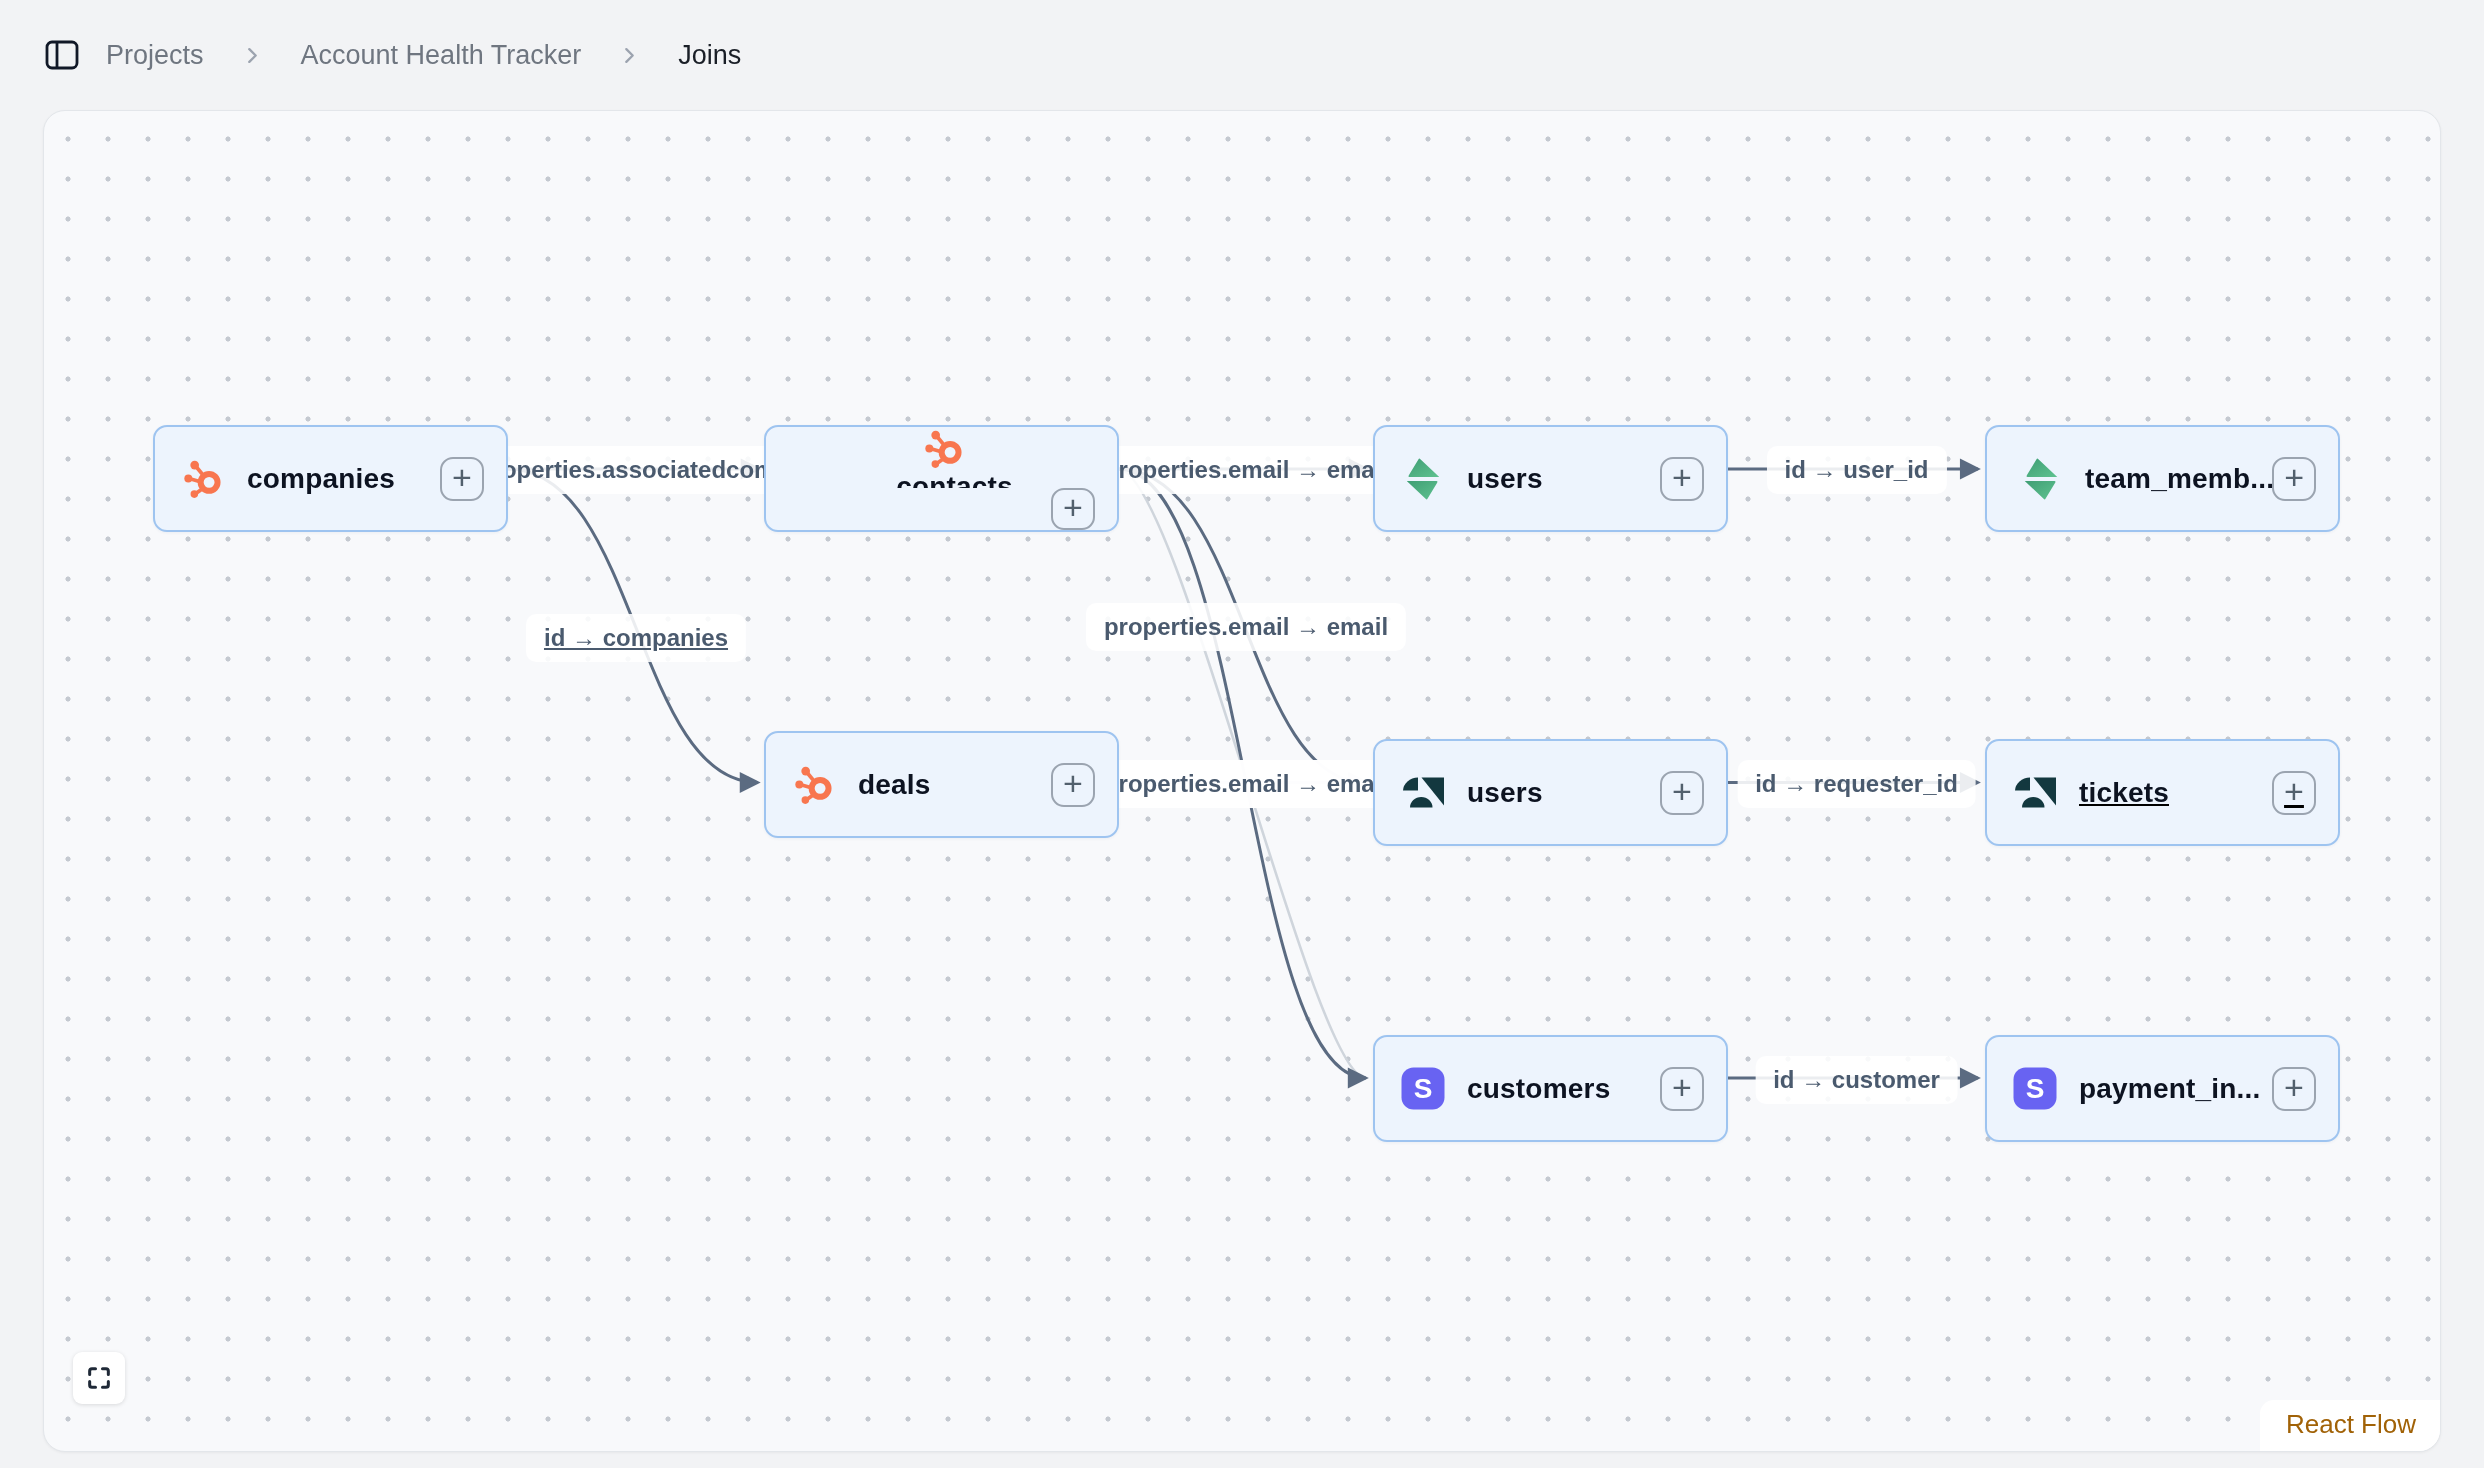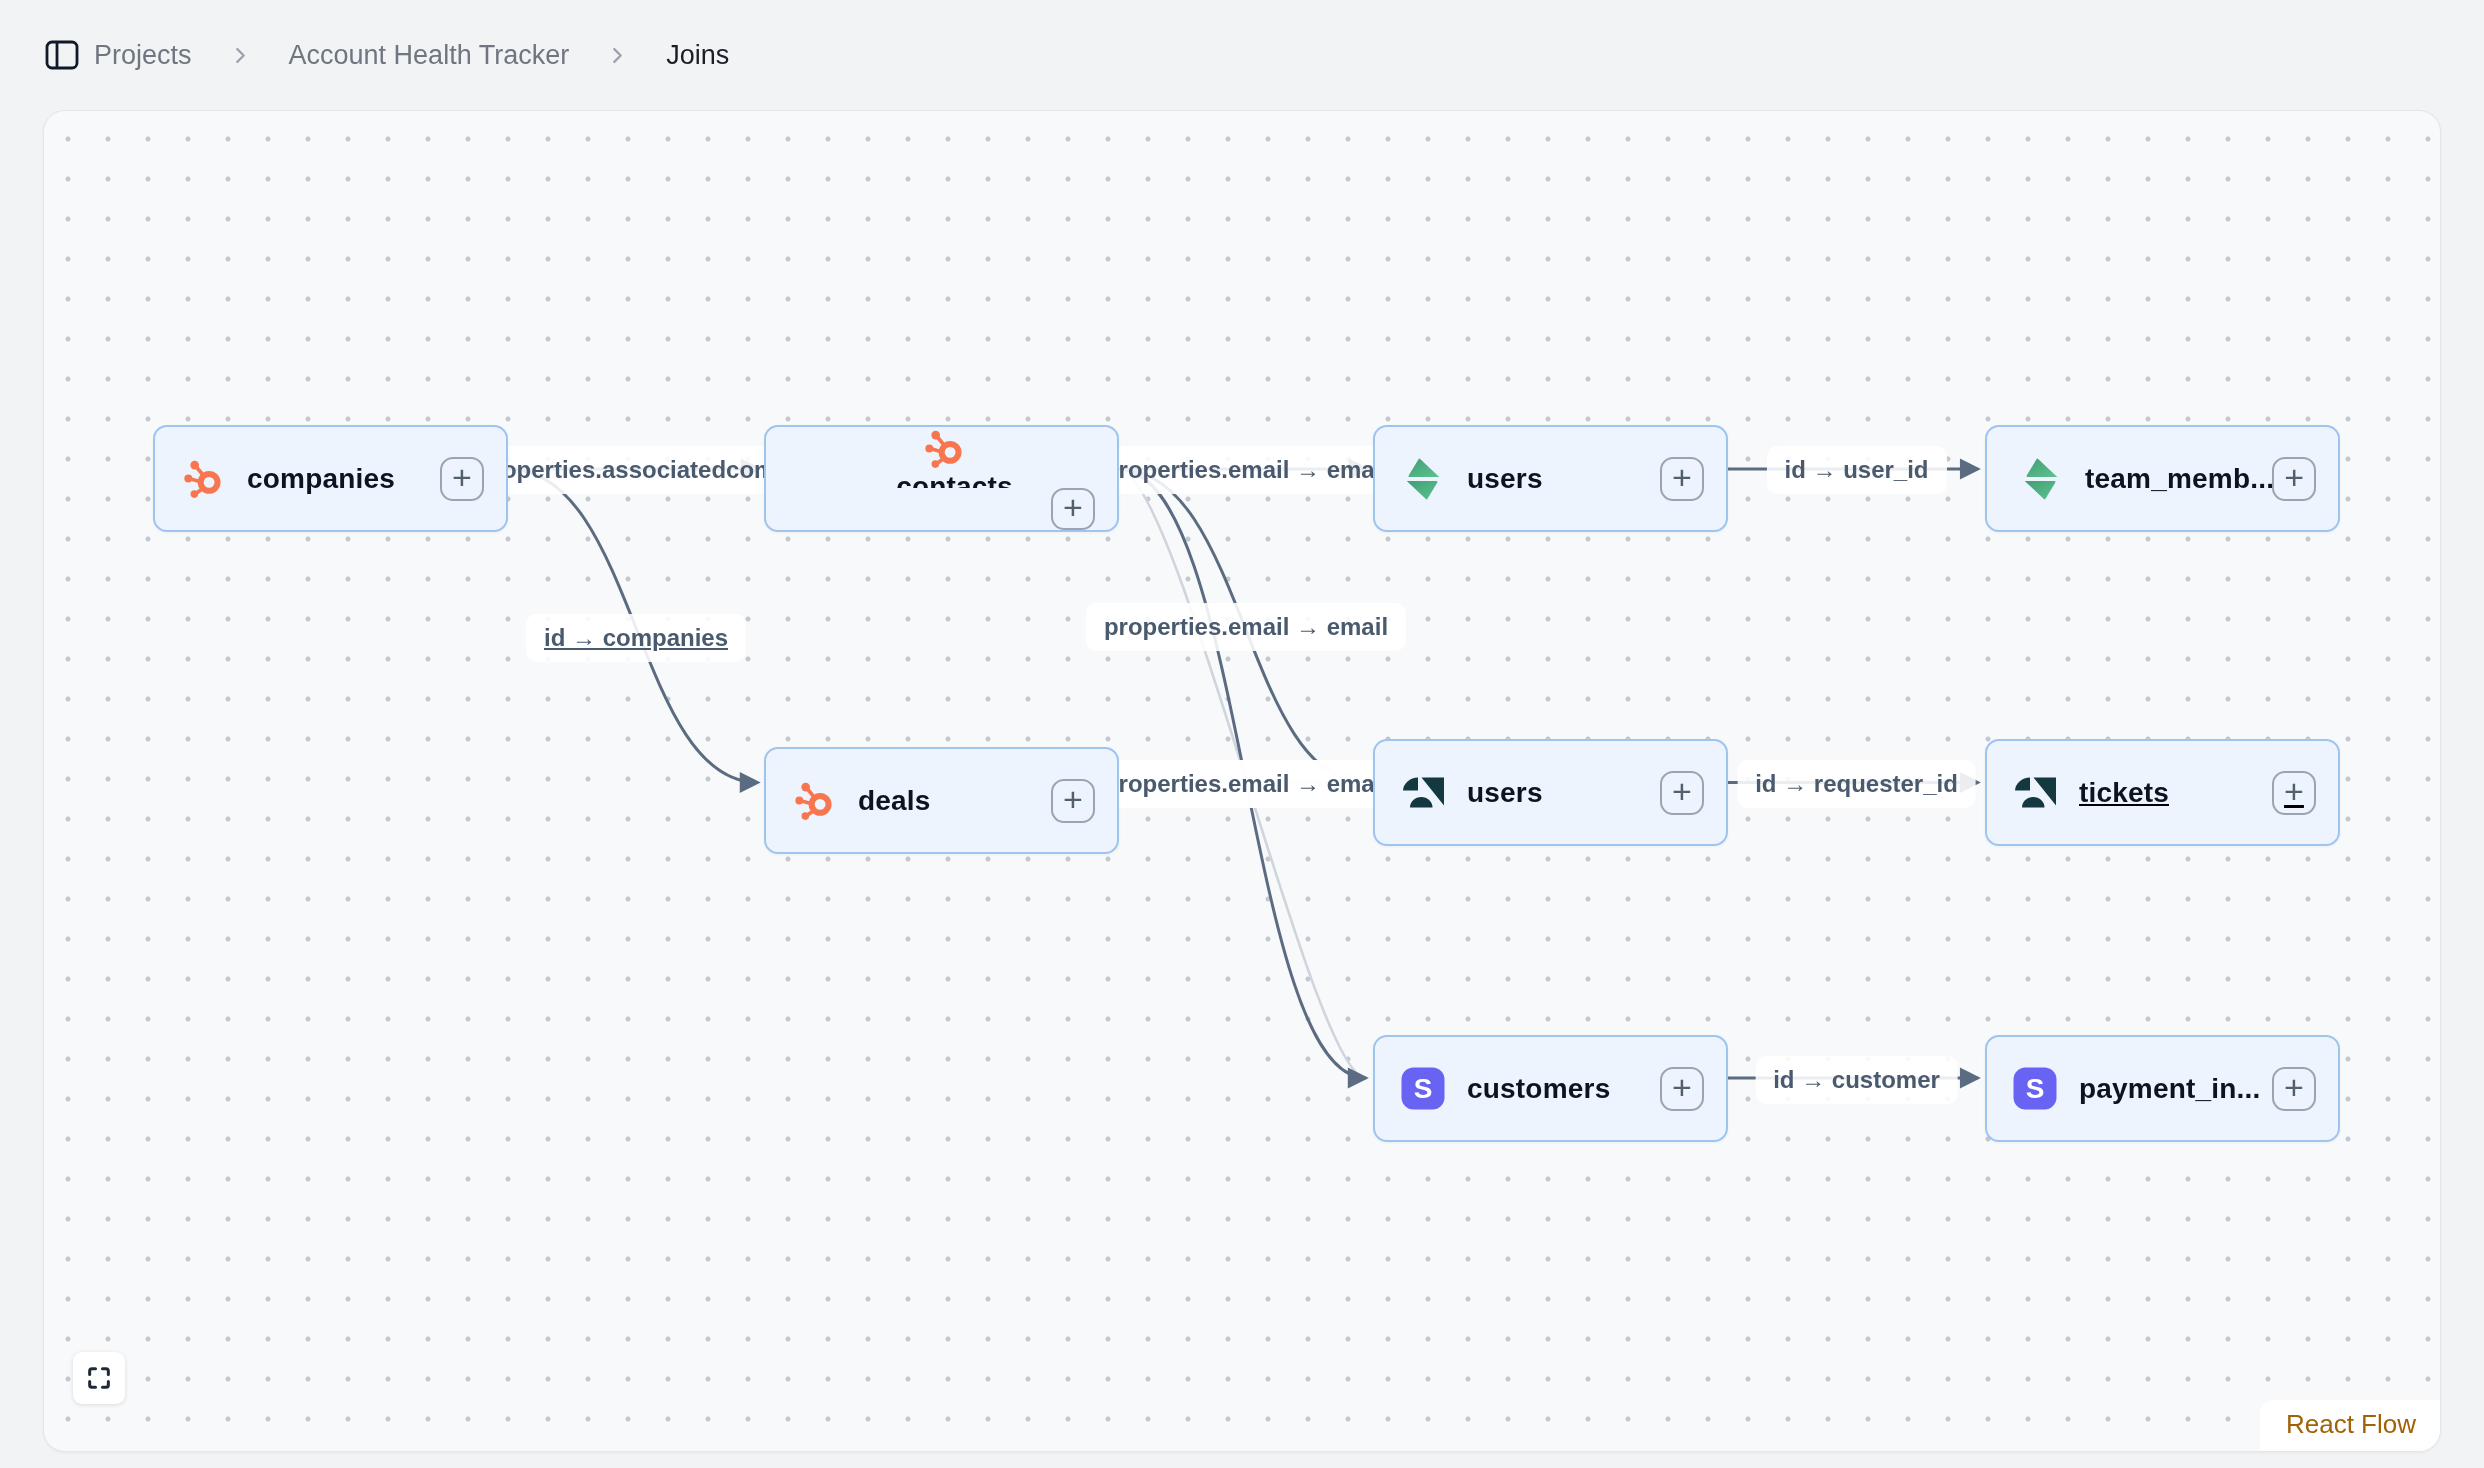--- a/index.html
+++ b/index.html
@@ -1,21 +1,21 @@
 <!DOCTYPE html>
 <html><head>
 <meta charset="utf-8">
 <style>
   * { margin:0; padding:0; box-sizing:border-box; }
   html,body { width:2484px; height:1468px; background:#f2f3f5; font-family:"Liberation Sans", sans-serif; overflow:hidden; }
 
   
   .topbar { position:absolute; left:0; top:0; width:2484px; height:110px; display:flex; align-items:center; padding-left:40px; background:#f2f3f5; }
   .panel-btn { width:44px; height:40px; display:flex; align-items:center; justify-content:center; cursor:pointer; border:none; background:transparent; }
-  .crumbs { display:flex; align-items:center; margin-left:10px; gap:40px; }
+  .crumbs { display:flex; align-items:center; margin-left:22px; gap:40px; }
   .crumb { font-size:27px; color:#6f7680; cursor:pointer; }
   .crumb.current { color:#1a1f27; font-weight:400; cursor:default; }
   .chev { display:flex; align-items:center; }
 
   
   .canvas { position:absolute; left:43px; top:110px; width:2398px; height:1342px;
     background:#f8f9fb; border:1.5px solid #e3e6ea; border-radius:22px;
     box-shadow:0 1px 3px rgba(0,0,0,.05);
     background-image:radial-gradient(#c4c9d0 2.5px, transparent 2.6px);
     background-size:40px 40px; background-position:4px 8px; overflow:hidden; }
@@ -181,21 +181,21 @@
               <stop offset="1" stop-color="#3f9e74"></stop>
         </linearGradient>
       </defs>
       <path d="M16 2 L36 21 L5 21 Q3 21 4.5 18.5 L14 3 Q15 1 16 2 Z" fill="url(#sbA)"></path>
       <path d="M22 44 L2 25 L33 25 Q35 25 33.5 27.5 L24 43 Q23 45 22 44 Z" fill="url(#sbB)"></path>
     </svg>
       </span>
       <span class="node-label">team_memb...</span>
       <button class="plus-btn">+</button>
     </div>
-    <div class="node" style="left: 720px; top: 636px; align-items: center;">
+    <div class="node" style="left: 720px; top: 620px; align-items: center;">
       <span class="node-icon">
         <svg width="40" height="38" viewBox="0 0 36 34">
       <g stroke="#f8764f" stroke-width="3.4" fill="none" stroke-linecap="round">
         <circle cx="23.5" cy="20" r="7.6" stroke-width="5.4"></circle>
         <line x1="18.5" y1="14" x2="11.5" y2="5.5"></line>
         <line x1="15.6" y1="19.5" x2="7" y2="17"></line>
         <line x1="17.8" y1="25.5" x2="11.5" y2="30"></line>
       </g>
       <g fill="#f8764f">
         <circle cx="10.5" cy="4.5" r="3.9"></circle>

